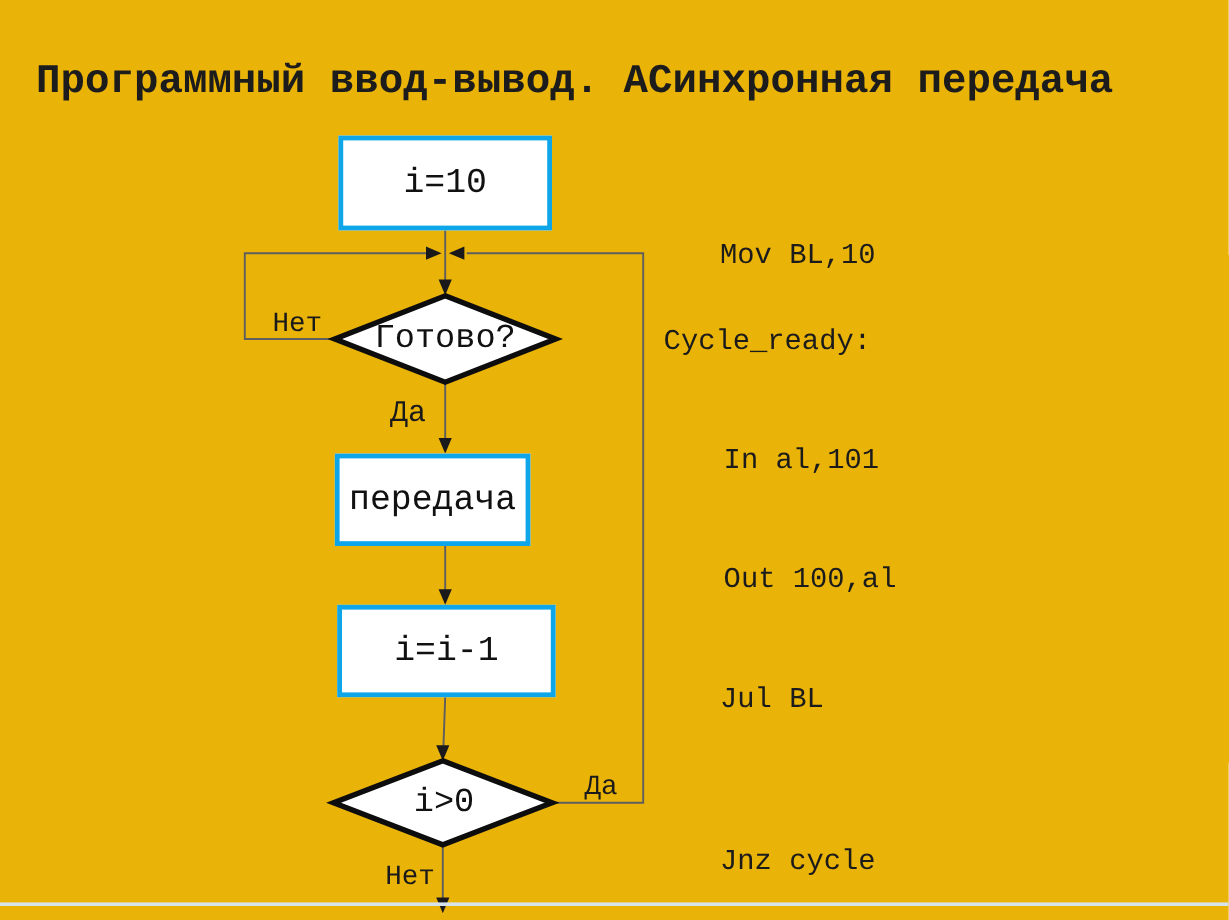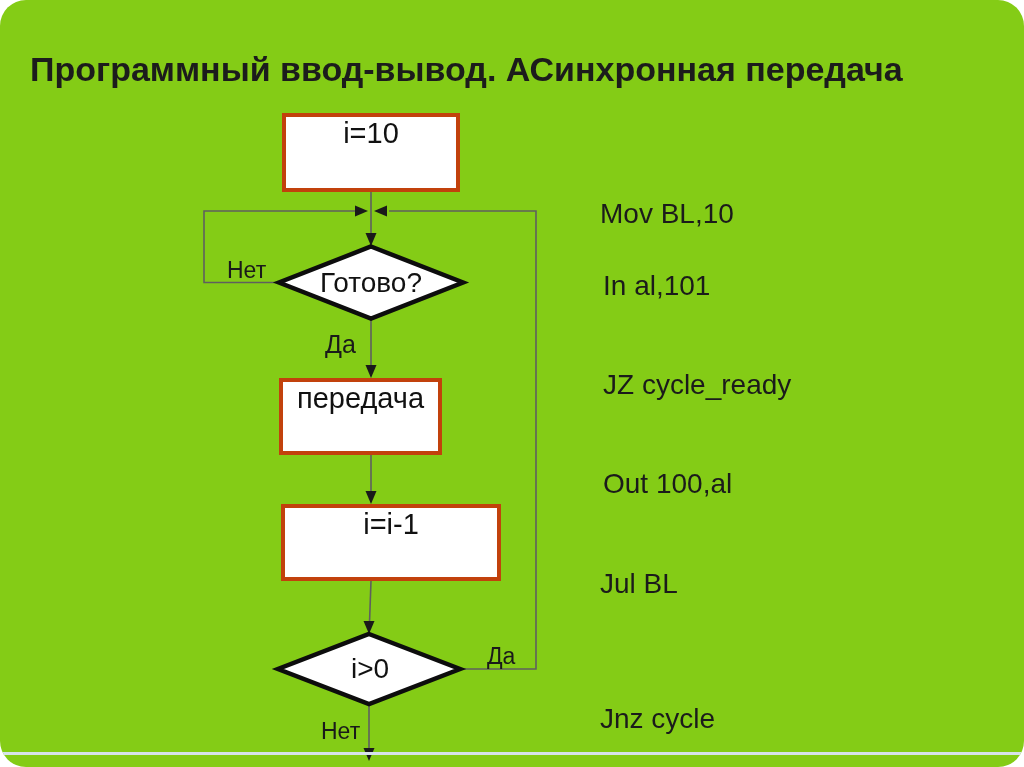--- a/index.html
+++ b/index.html
@@ -1,24 +1,23 @@
 <!DOCTYPE html>
 <html><head>
 <meta charset="utf-8">
 <style>
   html, body { margin: 0; padding: 0; background: #ffffff; }
   .slide {
     position: relative;
     width: 1024px;
     height: 767px;
-    background: #84cc16;
+    background: #eab308;
     overflow: hidden;
-    font-family: Liberation Sans, sans-serif;
+    font-family: Liberation Mono, monospace;
     color: #1a1a1a;
-    border-radius: 26px;
   }
   .title {
     position: absolute;
     left: 30px;
     top: 50px;
     margin: 0;
     font-size: 34px;
     font-weight: bold;
     letter-spacing: 0px;
     color: #1c1c1c;
@@ -28,43 +27,44 @@
     position: absolute;
     left: 0; top: 0;
     width: 1024px; height: 767px;
   }
   .edge { stroke: #5f5f5f; stroke-width: 1.6; fill: none; }
   .ah   { fill: #1a1a1a; stroke: none; }
   .shape { fill: #ffffff; stroke: #0d0d0d; stroke-width: 4.5; stroke-linejoin: miter; }
   .pbox {
     position: absolute;
     box-sizing: border-box;
-    border: 4px solid #c2410c;
+    border: 4px solid #0ea5e9;
     background: #ffffff;
     display: flex;
+    align-items: center;
     justify-content: center;
     font-size: 29px;
     color: #111111;
   }
   .node-label {
     position: absolute;
     transform: translate(-50%, -50%);
     font-size: 28px;
     color: #111111;
     white-space: nowrap;
   }
   .branch-label {
     position: absolute;
     font-size: 23px;
     color: #1a1a1a;
     white-space: nowrap;
   }
   .asm {
     position: absolute;
-    font-size: 28px;
+    font-size: 24px;
     line-height: 33px;
     color: #1b1b1b;
     white-space: pre;
   }
   .asm .indent { padding-left: 50px; }
   .slide-edge {
     position: absolute;
     left: 0; top: 752px;
     width: 1024px; height: 3px;
     background: #d7e3ea;
@@ -117,39 +117,39 @@
     <polygon class="shape" points="371,246.5 463,282.5 371,318.5 279,282.5"></polygon>
     <polygon class="shape" points="369,634 460,669 369,704 278,669"></polygon>
   </svg>
 
   <div class="pbox" style="left:282px; top:113px; width:178px; height:79px;">
     <span>i=10</span>
   </div>
   <div class="pbox" style="left:279px; top:378px; width:163px; height:77px;">
     <span>передача</span>
   </div>
-  <div class="pbox" style="left:281px; top:504px; width:220px; height:77px;">
+  <div class="pbox" style="left:281px; top:504px; width:182px; height:77px;">
     <span>i=i-1</span>
   </div>
 
   <div class="node-label" style="left:371px; top:283px;">Готово?</div>
   <div class="node-label" style="left:370px; top:669px;">i&gt;0</div>
 
   <div class="branch-label" style="left:227px; top:257px;">Нет</div>
   <div class="branch-label" style="left:325px; top:330px; font-size:25px;">Да</div>
   <div class="branch-label" style="left:487px; top:643px;">Да</div>
   <div class="branch-label" style="left:321px; top:718px;">Нет</div>
 
   <div class="asm" style="left:600px; top:131px;">
     <div>Mov BL,10</div>
   </div>
 
   <div class="asm" style="left:553px; top:203px;">
+    <div>Cycle_ready:</div>
     <div class="indent">In al,101</div>
-    <div class="indent">JZ cycle_ready</div>
     <div class="indent">Out 100,al</div>
   </div>
 
   <div class="asm" style="left:600px; top:501px;">
     <div>Jul BL</div>
   </div>
 
   <div class="asm" style="left:600px; top:636px;">
     <div>Jnz cycle</div>
   </div>

